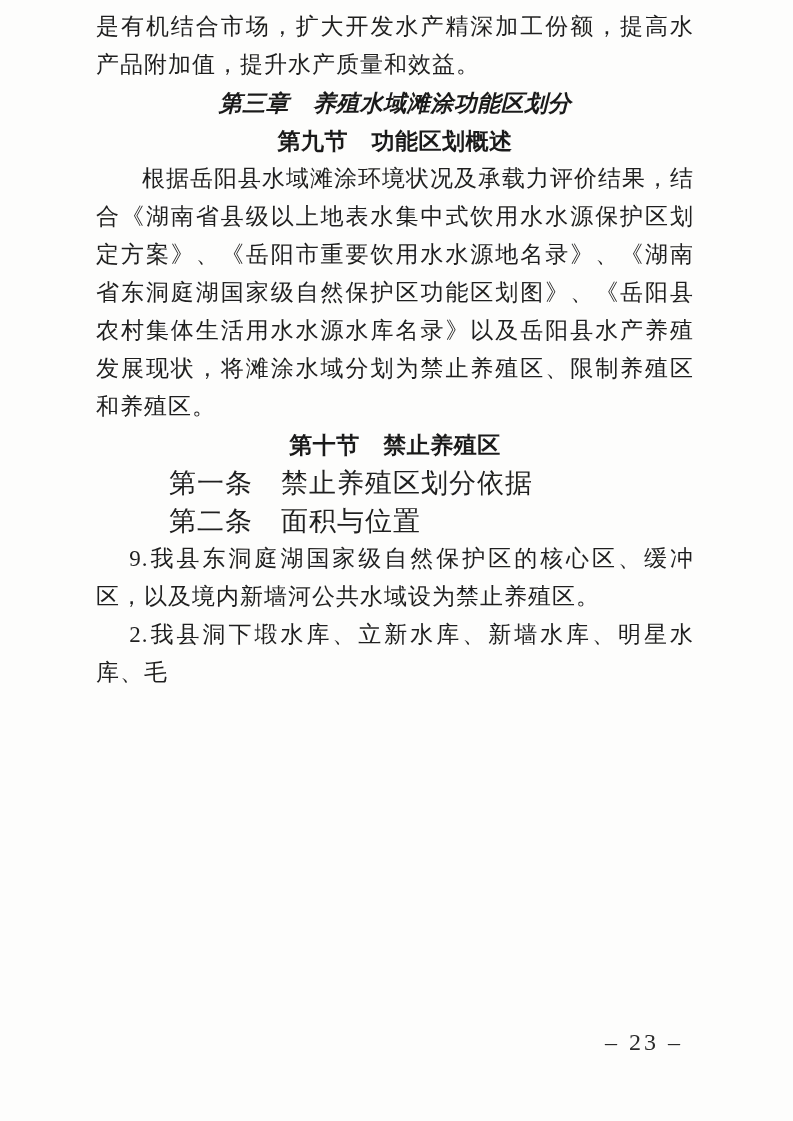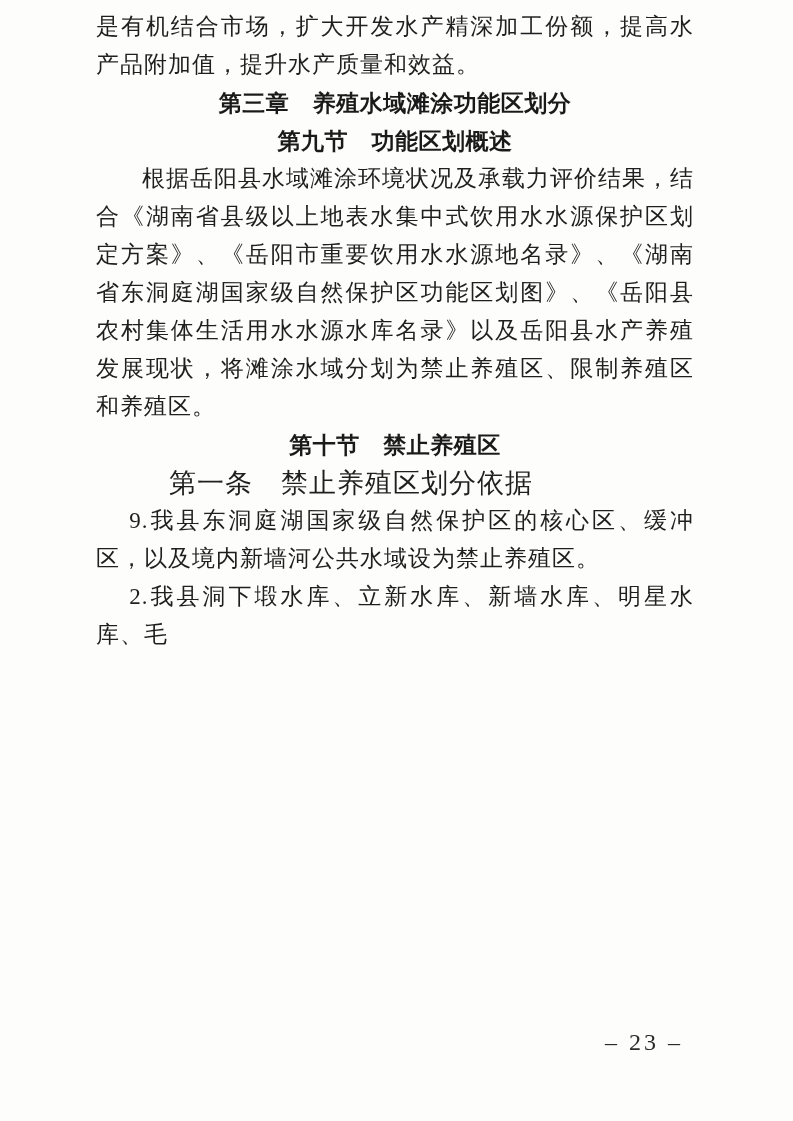--- a/index.html
+++ b/index.html
@@ -38,20 +38,21 @@
     font-family: "Liberation Sans", "DejaVu Sans", sans-serif;
     font-weight: bold;
     font-size: 23px;
     line-height: 38px;
     letter-spacing: 0.5px;
     text-align: center;
     color: #1a1a1a;
   }
   .chapter-heading {
     margin-top: 34px;
+    font-style: italic;
   }
   .section-heading {
     margin-top: 41px;
   }
   .section-heading-2 {
     margin-top: 3px;
   }
   .indent-para {
     text-indent: 2em;
     margin-top: 6px;
@@ -99,20 +100,21 @@
 
     <h2 class="heading section-heading">第九节　功能区划概述</h2>
 
     <p class="body-text indent-para">根据岳阳县水域滩涂环境状况及承载力评价结果，结合《湖南省县级以上地表水集中式饮用水水源保护区划定方案》、《岳阳市重要饮用水水源地名录》、《湖南省东洞庭湖国家级自然保护区功能区划图》、《岳阳县农村集体生活用水水源水库名录》以及岳阳县水产养殖发展现状，将滩涂水域分划为禁止养殖区、限制养殖区和养殖区。</p>
 
     <h2 class="heading section-heading-2">第十节　禁止养殖区</h2>
 
     <p class="body-text article-heading">第一条　禁止养殖区划分依据</p>
 
 
+    <p class="body-text article-heading article-heading-2">第二条　面积与位置</p>
 
     <p class="body-text numbered-item">9.我县东洞庭湖国家级自然保护区的核心区、缓冲区，以及境内新墙河公共水域设为禁止养殖区。</p>
 
     <p class="body-text numbered-item">2.我县洞下塅水库、立新水库、新墙水库、明星水库、毛</p>
 
   </div>
 
   <div class="page-number">– 23 –</div>
 </div>
 

